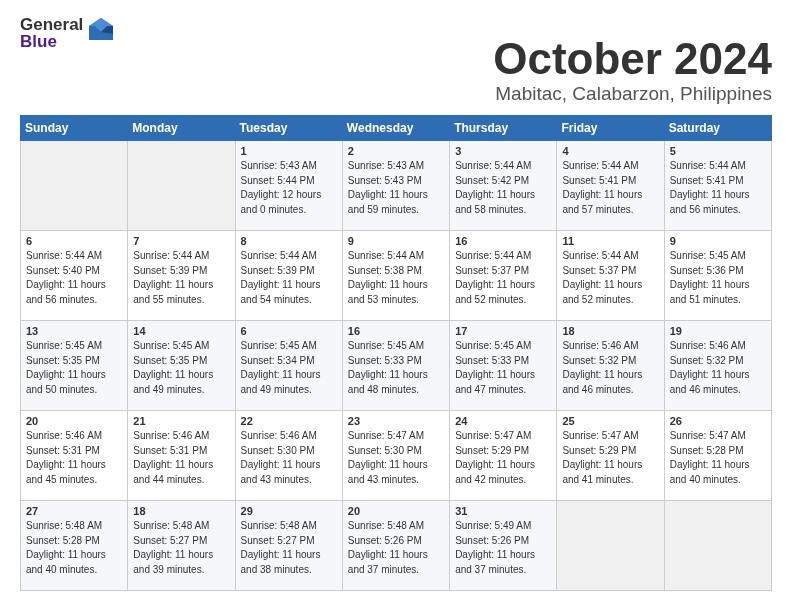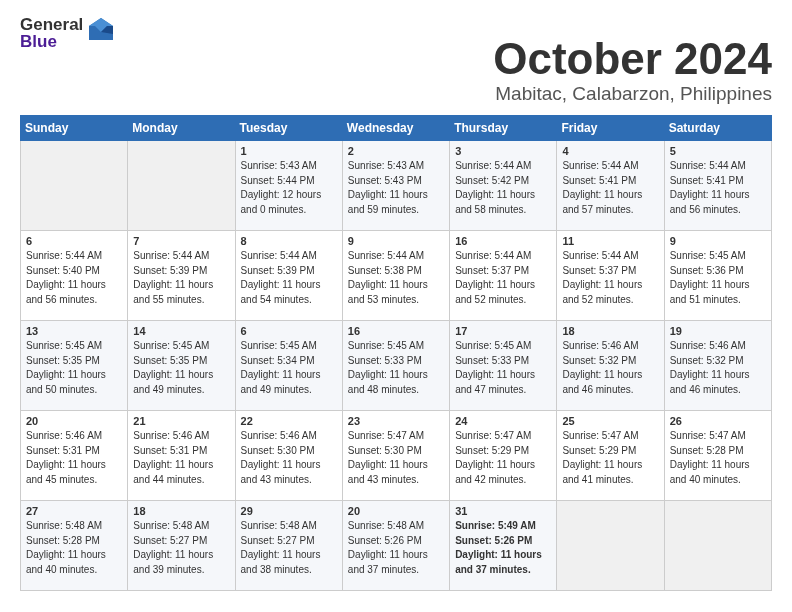--- a/index.html
+++ b/index.html
@@ -346,21 +346,21 @@
           </td>
           <td>
             <span class="day-number">20</span>
             <div class="day-info" style="white-space: pre-line;">Sunrise: 5:48 AM
 Sunset: 5:26 PM
 Daylight: 11 hours
 and 37 minutes.</div>
           </td>
           <td>
             <span class="day-number">31</span>
-            <div class="day-info" style="white-space: pre-line; font-weight: bold;">Sunrise: 5:49 AM
+            <div class="day-info" style="white-space: pre-line;">Sunrise: 5:49 AM
 Sunset: 5:26 PM
 Daylight: 11 hours
 and 37 minutes.</div>
           </td>
           <td class="empty-cell"></td>
           <td class="empty-cell"></td>
         </tr>
       </tbody>
   </table>
 </div>

